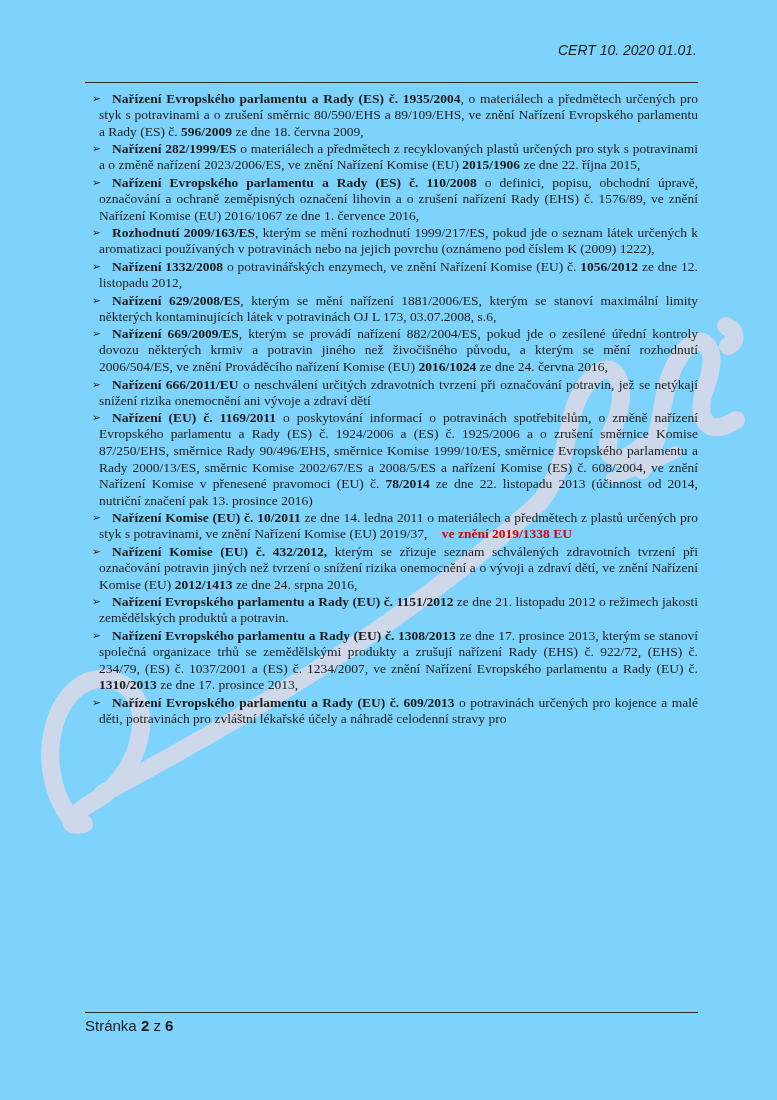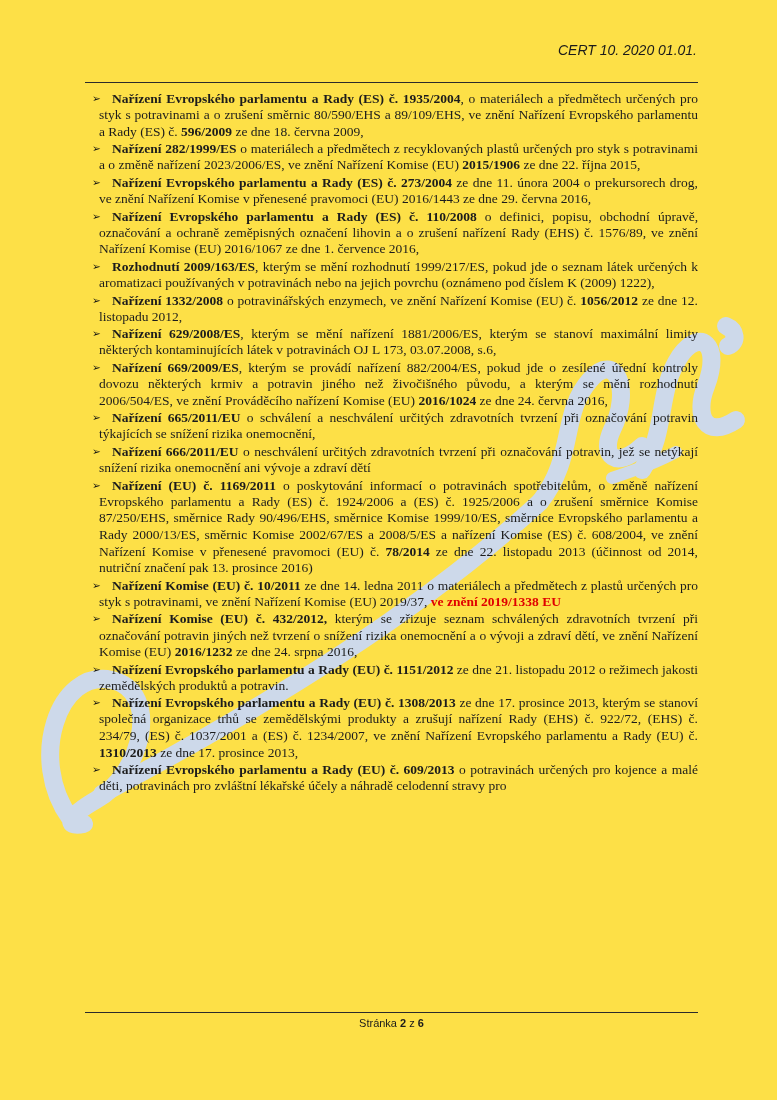--- a/index.html
+++ b/index.html
@@ -1,19 +1,19 @@
 <!DOCTYPE html>
 <html style="--text: #1c1c1c; --red: #e00000; --watermark: #cdd9ea;"><head>
 <meta charset="utf-8">
 <style>
   html,body{margin:0;padding:0;background:#9a9a9a;}
   .page{
     position:relative;
     width:777px;height:1100px;
-    background:#fde047;
+    background:#7dd3fc;
     overflow:hidden;
     font-family:"Liberation Serif", serif;
     color:var(--text,#1c1c1c);
   }
   .watermark{
     position:absolute;left:0;top:0;width:777px;height:1100px;
     z-index:0;pointer-events:none;
   }
   .header-code{
     position:absolute;top:42px;right:80px;z-index:2;
@@ -32,26 +32,25 @@
     text-align:justify;
   }
   .intro{margin:0 0 0 0;}
   .item{margin:0;}
   .bullet{
     display:inline-block;width:20px;margin-left:-7px;
     font-family:"DejaVu Sans", sans-serif;
     font-size:10.5px;vertical-align:0.5px;color:#111;
   }
   .b{font-weight:700;}
-  .red{color:var(--red,#e00000);font-weight:700;}
+  .red{color:var(--red,#e00000);font-weight:700;margin-left:11px;}
   .footer-text{
     position:absolute;left:85px;top:1017px;width:613px;z-index:2;
-    text-align:center;
     font-family:"Liberation Sans", sans-serif;
-    font-size:11px;color:#1b1b1b;
+    font-size:15px;color:#1b1b1b;
   }
 </style>
 </head>
 <body>
 
 <div class="page">
 
   <svg class="watermark" viewBox="0 0 777 1100" xmlns="http://www.w3.org/2000/svg" aria-hidden="true">
     <g fill="none" stroke="var(--watermark,#cdd9ea)" stroke-width="18" stroke-linecap="round" stroke-linejoin="round">
       <path d="M 70 818 C 28 760, 58 668, 112 680 C 162 692, 142 774, 96 800 C 70 815, 62 828, 84 824"></path>
@@ -63,31 +62,29 @@
     </g>
   </svg>
 
   <div class="header-code">CERT 10. 2020 01.01.</div>
   <div class="rule rule-top"></div>
 
   <div class="content">
     <div id="reg-list">
         <div class="item"><span class="bullet">➢</span><span><span class="b">Nařízení Evropského parlamentu a Rady (ES) č. 1935/2004</span><span>, o materiálech a předmětech určených pro styk s potravinami a o zrušení směrnic 80/590/EHS a 89/109/EHS, ve znění Nařízení Evropského parlamentu a Rady (ES) č. </span><span class="b">596/2009</span><span> ze dne 18. června 2009,</span></span></div>
         <div class="item"><span class="bullet">➢</span><span><span class="b">Nařízení 282/1999/ES</span><span> o materiálech a předmětech z recyklovaných plastů určených pro styk s potravinami a o změně nařízení 2023/2006/ES, ve znění Nařízení Komise (EU) </span><span class="b">2015/1906</span><span> ze dne 22. října 2015,</span></span></div>
-        <div class="item"><span class="bullet">➢</span><span><span class="b">Nařízení Evropského parlamentu a Rady (ES) č. 273/2004</span><span> ze dne 11. února 2004 o prekursorech drog, ve znění Nařízení Komise v přenesené pravomoci (EU) 2016/1443 ze dne 29. června 2016,</span></span></div>
         <div class="item"><span class="bullet">➢</span><span><span class="b">Nařízení Evropského parlamentu a Rady (ES) č. 110/2008</span><span> o definici, popisu, obchodní úpravě, označování a ochraně zeměpisných označení lihovin a o zrušení nařízení Rady (EHS) č. 1576/89, ve znění Nařízení Komise (EU) 2016/1067 ze dne 1. července 2016,</span></span></div>
         <div class="item"><span class="bullet">➢</span><span><span class="b">Rozhodnutí 2009/163/ES</span><span>, kterým se mění rozhodnutí 1999/217/ES, pokud jde o seznam látek určených k aromatizaci používaných v potravinách nebo na jejich povrchu (oznámeno pod číslem K (2009) 1222),</span></span></div>
         <div class="item"><span class="bullet">➢</span><span><span class="b">Nařízení 1332/2008</span><span> o potravinářských enzymech, ve znění Nařízení Komise (EU) č. </span><span class="b">1056/2012</span><span> ze dne 12. listopadu 2012,</span></span></div>
         <div class="item"><span class="bullet">➢</span><span><span class="b">Nařízení 629/2008/ES</span><span>, kterým se mění nařízení 1881/2006/ES, kterým se stanoví maximální limity některých kontaminujících látek v potravinách OJ L 173, 03.07.2008, s.6,</span></span></div>
         <div class="item"><span class="bullet">➢</span><span><span class="b">Nařízení 669/2009/ES</span><span>, kterým se provádí nařízení 882/2004/ES, pokud jde o zesílené úřední kontroly dovozu některých krmiv a potravin jiného než živočišného původu, a kterým se mění rozhodnutí 2006/504/ES, ve znění Prováděcího nařízení Komise (EU) </span><span class="b">2016/1024</span><span> ze dne 24. června 2016,</span></span></div>
-        <div class="item"><span class="bullet">➢</span><span><span class="b">Nařízení 665/2011/EU</span><span> o schválení a neschválení určitých zdravotních tvrzení při označování potravin týkajících se snížení rizika onemocnění,</span></span></div>
         <div class="item"><span class="bullet">➢</span><span><span class="b">Nařízení 666/2011/EU</span><span> o neschválení určitých zdravotních tvrzení při označování potravin, jež se netýkají snížení rizika onemocnění ani vývoje a zdraví dětí</span></span></div>
         <div class="item"><span class="bullet">➢</span><span><span class="b">Nařízení (EU) č. 1169/2011</span><span> o poskytování informací o potravinách spotřebitelům, o změně nařízení Evropského parlamentu a Rady (ES) č. 1924/2006 a (ES) č. 1925/2006 a o zrušení směrnice Komise 87/250/EHS, směrnice Rady 90/496/EHS, směrnice Komise 1999/10/ES, směrnice Evropského parlamentu a Rady 2000/13/ES, směrnic Komise 2002/67/ES a 2008/5/ES a nařízení Komise (ES) č. 608/2004, ve znění Nařízení Komise v přenesené pravomoci (EU) č. </span><span class="b">78/2014</span><span> ze dne 22. listopadu 2013 (účinnost od 2014, nutriční značení pak 13. prosince 2016)</span></span></div>
         <div class="item"><span class="bullet">➢</span><span><span class="b">Nařízení Komise (EU) č. 10/2011</span><span> ze dne 14. ledna 2011 o materiálech a předmětech z plastů určených pro styk s potravinami, ve znění Nařízení Komise (EU) 2019/37, </span><span class="red">ve znění 2019/1338 EU</span></span></div>
-        <div class="item"><span class="bullet">➢</span><span><span class="b">Nařízení Komise (EU) č. 432/2012,</span><span> kterým se zřizuje seznam schválených zdravotních tvrzení při označování potravin jiných než tvrzení o snížení rizika onemocnění a o vývoji a zdraví dětí, ve znění Nařízení Komise (EU) </span><span class="b">2016/1232</span><span> ze dne 24. srpna 2016,</span></span></div>
+        <div class="item"><span class="bullet">➢</span><span><span class="b">Nařízení Komise (EU) č. 432/2012,</span><span> kterým se zřizuje seznam schválených zdravotních tvrzení při označování potravin jiných než tvrzení o snížení rizika onemocnění a o vývoji a zdraví dětí, ve znění Nařízení Komise (EU) </span><span class="b">2012/1413</span><span> ze dne 24. srpna 2016,</span></span></div>
         <div class="item"><span class="bullet">➢</span><span><span class="b">Nařízení Evropského parlamentu a Rady (EU) č. 1151/2012</span><span> ze dne 21. listopadu 2012 o režimech jakosti zemědělských produktů a potravin.</span></span></div>
         <div class="item"><span class="bullet">➢</span><span><span class="b">Nařízení Evropského parlamentu a Rady (EU) č. 1308/2013</span><span> ze dne 17. prosince 2013, kterým se stanoví společná organizace trhů se zemědělskými produkty a zrušují nařízení Rady (EHS) č. 922/72, (EHS) č. 234/79, (ES) č. 1037/2001 a (ES) č. 1234/2007, ve znění Nařízení Evropského parlamentu a Rady (EU) č. </span><span class="b">1310/2013</span><span> ze dne 17. prosince 2013,</span></span></div>
         <div class="item"><span class="bullet">➢</span><span><span class="b">Nařízení Evropského parlamentu a Rady (EU) č. 609/2013</span><span> o potravinách určených pro kojence a malé děti, potravinách pro zvláštní lékařské účely a náhradě celodenní stravy pro</span></span></div>
       </div>
   </div>
 
   <div class="rule rule-bottom"></div>
   <div class="footer-text"><span>Stránka </span><span class="b">2</span><span> z </span><span class="b">6</span></div>
 
 </div>

